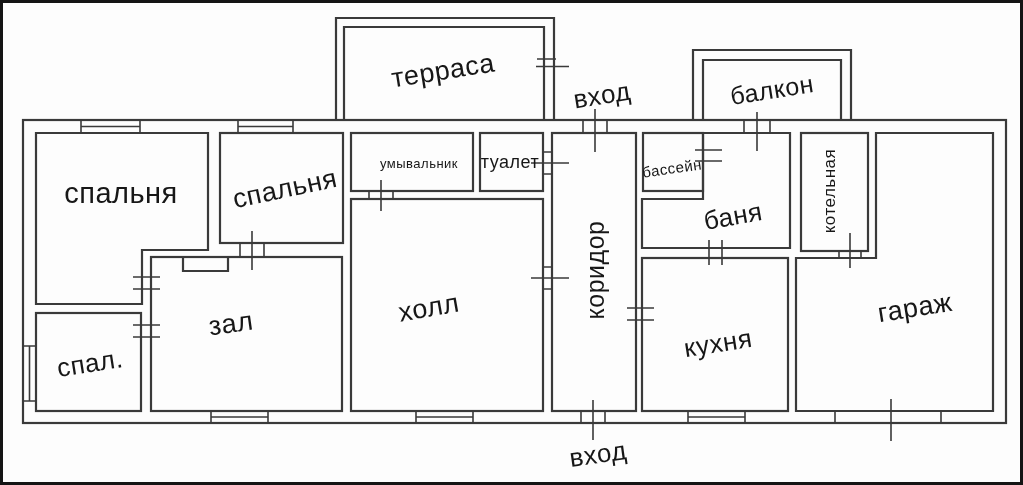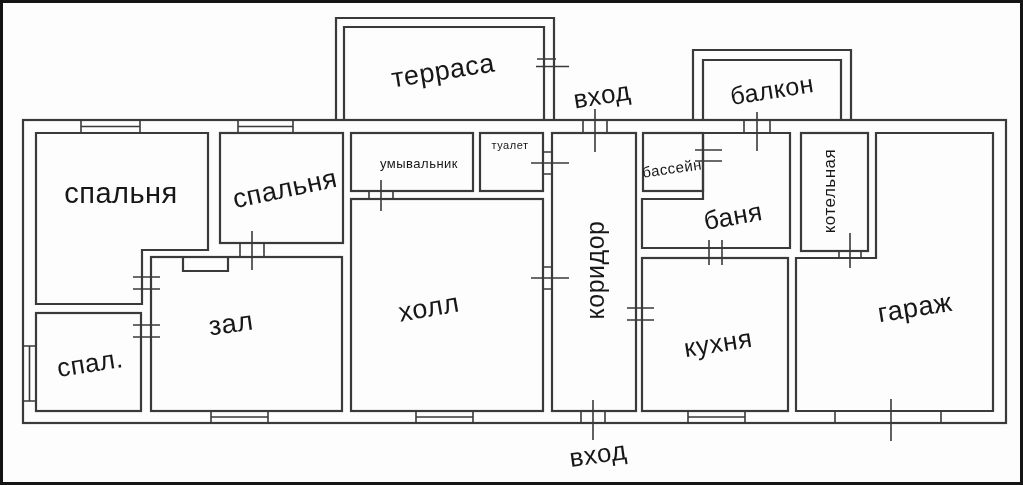--- a/index.html
+++ b/index.html
@@ -80,21 +80,21 @@
       <path d="M590,397 L590,437 M578,407 L578,421 M602,407 L602,421"></path>
     </g>
   </svg>
 
   <div class="label" style="left:440px;top:68px;font-size:27px;--rot:-9deg">терраса</div>
   <div class="label" style="left:599px;top:92px;font-size:26px;--rot:-9deg">вход</div>
   <div class="label" style="left:769px;top:87px;font-size:25px;--rot:-9deg">балкон</div>
   <div class="label" style="left:118px;top:190px;font-size:29px;--rot:0deg">спальня</div>
   <div class="label" style="left:282px;top:186px;font-size:27px;--rot:-12deg">спальня</div>
   <div class="label" style="left:416px;top:160px;font-size:13px;--rot:0deg">умывальник</div>
-  <div class="label" style="left:507px;top:142px;font-size:11px;--rot:0deg">туалет</div>
+  <div class="label" style="left:507px;top:159px;font-size:18px;--rot:0deg">туалет</div>
   <div class="label" style="left:669px;top:165px;font-size:15px;--rot:-8deg">бассейн</div>
   <div class="label" style="left:730px;top:213px;font-size:26px;--rot:-10deg">баня</div>
   <div class="label" style="left:826px;top:188px;font-size:17px;--rot:-90deg">котельная</div>
   <div class="label" style="left:592px;top:267px;font-size:25px;--rot:-90deg">коридор</div>
   <div class="label" style="left:87px;top:360px;font-size:26px;--rot:-9deg">спал.</div>
   <div class="label" style="left:228px;top:321px;font-size:27px;--rot:-8deg">зал</div>
   <div class="label" style="left:426px;top:305px;font-size:27px;--rot:-10deg">холл</div>
   <div class="label" style="left:715px;top:340px;font-size:26px;--rot:-9deg">кухня</div>
   <div class="label" style="left:912px;top:305px;font-size:27px;--rot:-9deg">гараж</div>
   <div class="label" style="left:595px;top:451px;font-size:26px;--rot:-8deg">вход</div>

